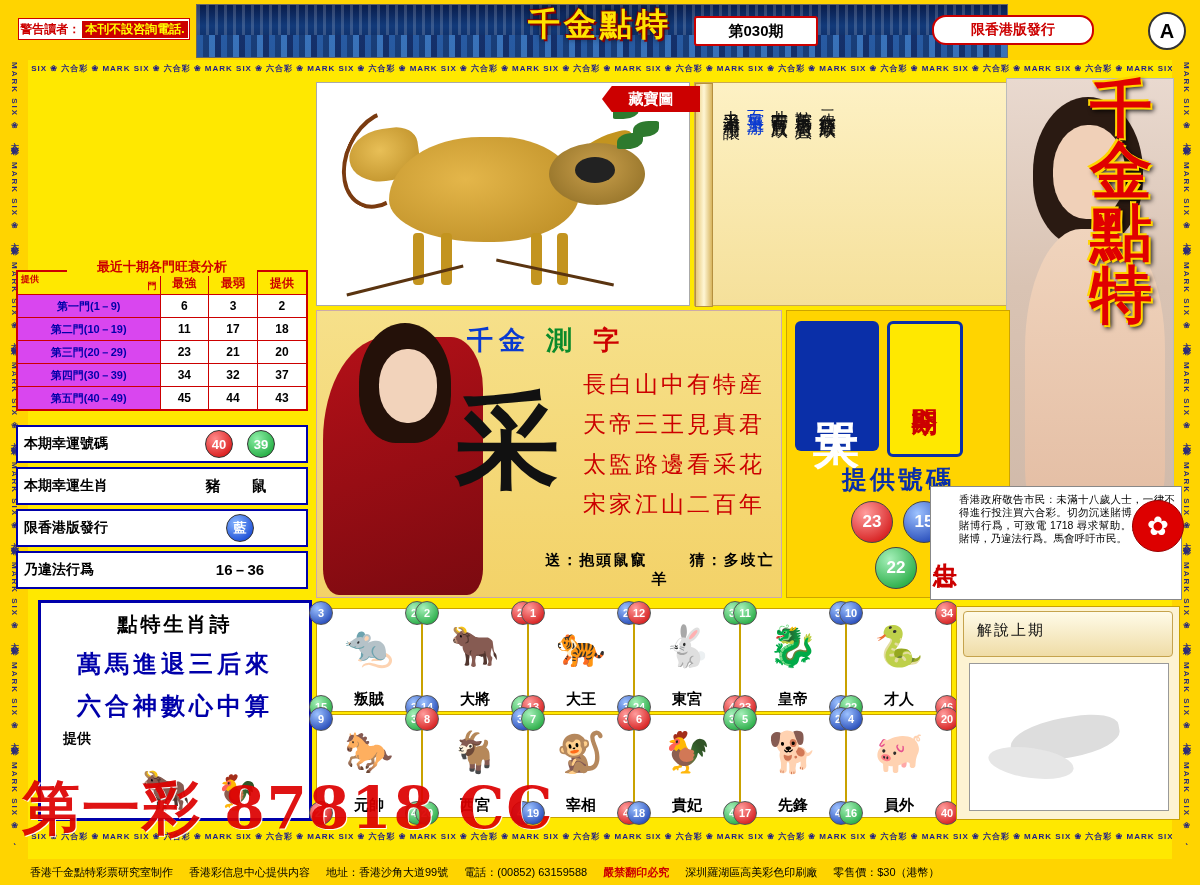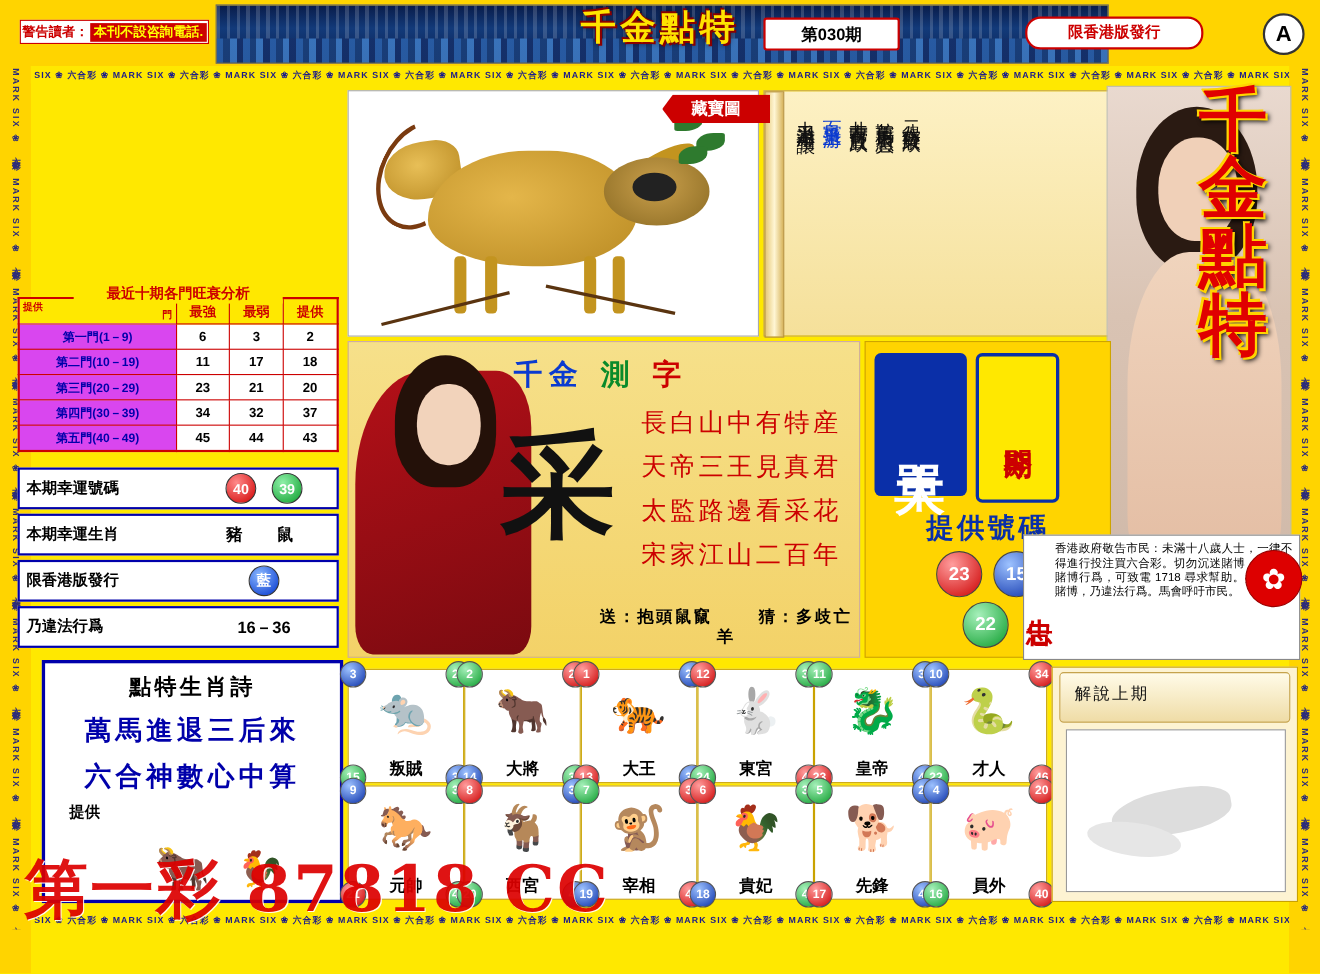--- a/index.html
+++ b/index.html
@@ -717,14 +717,23 @@
     <div class="scrolltop"></div>
     <div class="sclabel">解說上期</div>
     <div class="inner">
       <div class="dog"></div>
       <div class="dog2"></div>
     </div>
   </div>
 
   <div class="wm">第一彩 87818 CC</div>
 
+  <div class="footer">
+    <span class="first">香港千金點特彩票研究室制作</span>
+    <span>香港彩信息中心提供内容</span>
+    <span>地址：香港沙角大道99號</span>
+    <span>電話：(00852) 63159588</span>
+    <span class="red">嚴禁翻印必究</span>
+    <span>深圳羅湖區高美彩色印刷廠</span>
+    <span>零售價：$30（港幣）</span>
+  </div>
 
 </div>
 
 </body></html>

